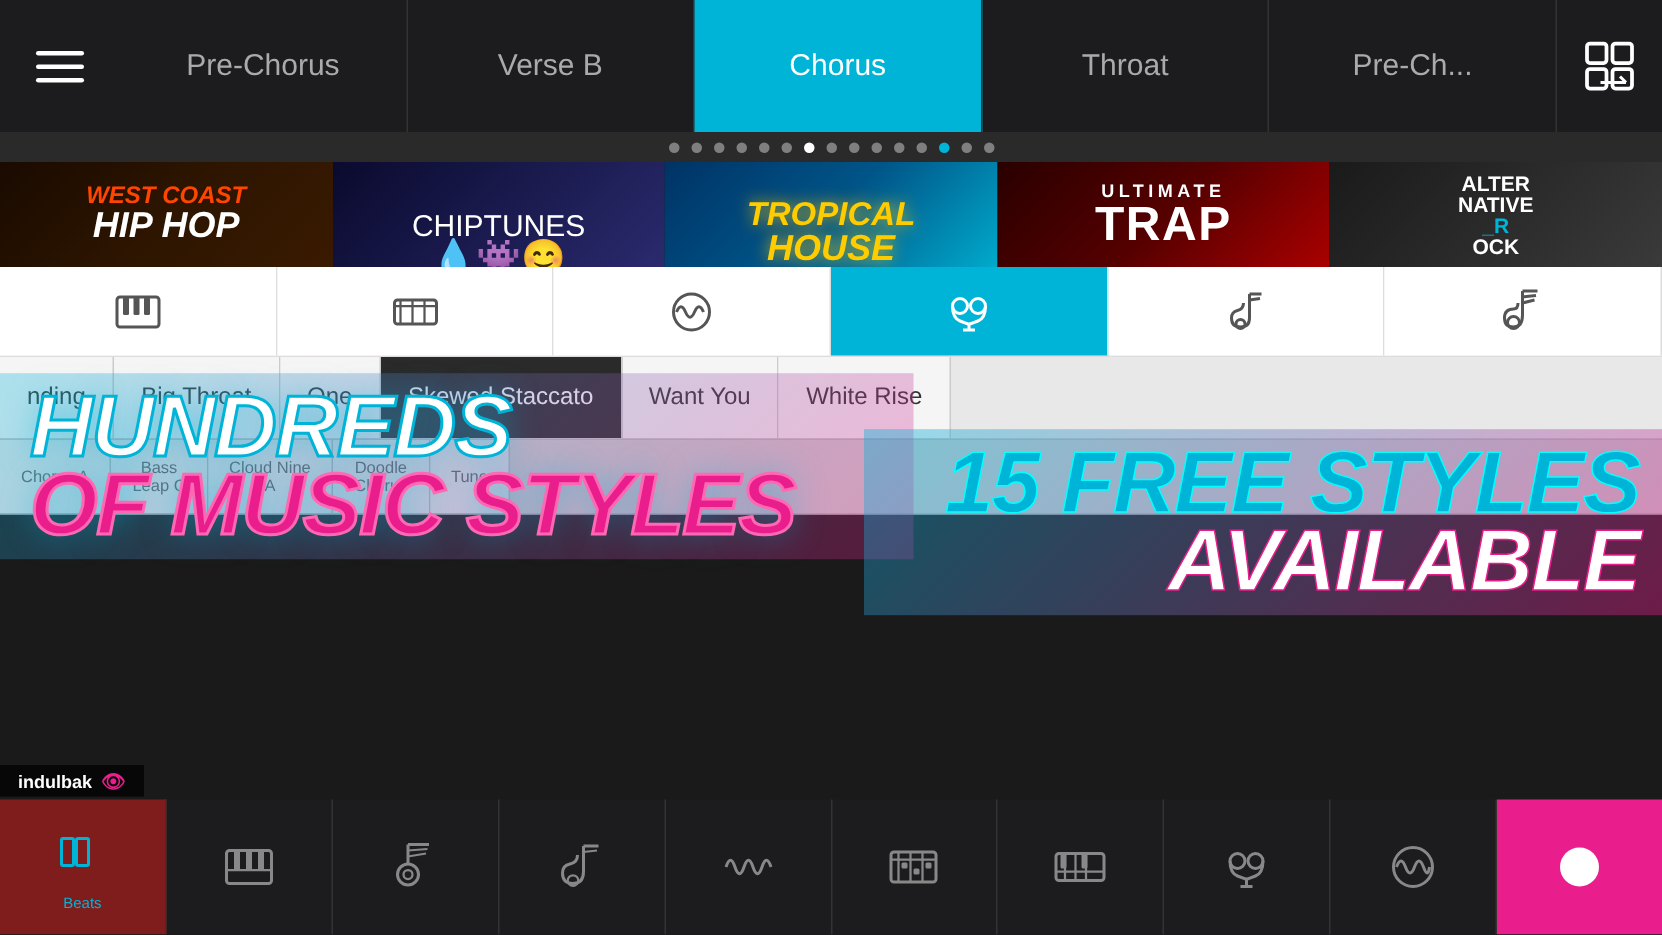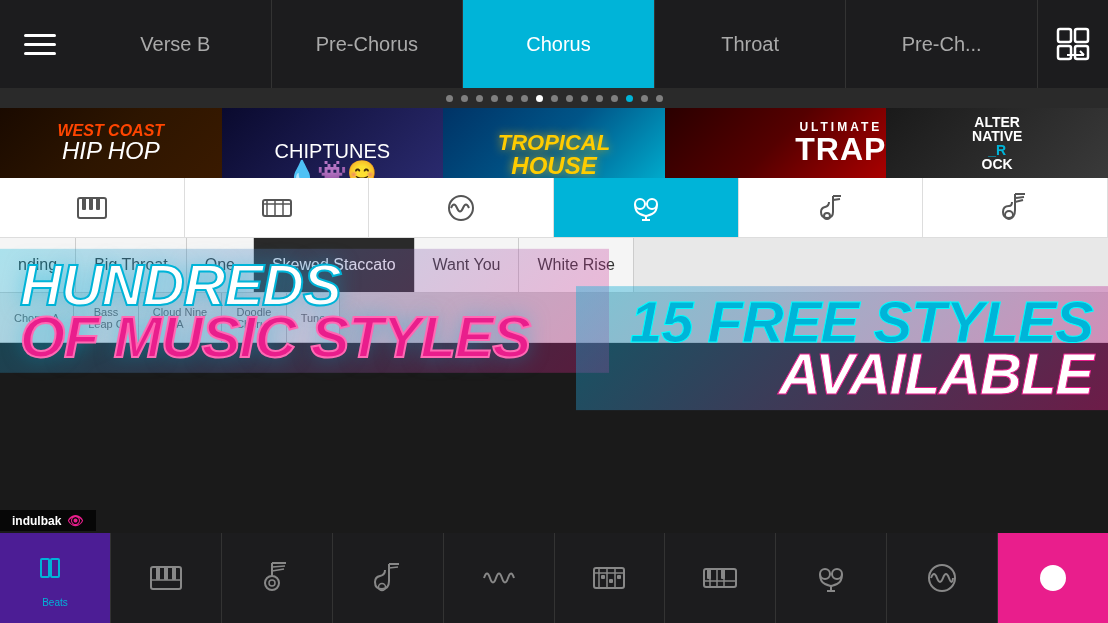--- a/index.html
+++ b/index.html
@@ -121,21 +121,21 @@
       text-transform: uppercase;
       line-height: 1;
       text-align: center;
     }
     .genre-west-coast { background: linear-gradient(135deg, #1a0a00 0%, #2d1500 50%, #3a1a00 100%); }
     .genre-west-coast .genre-text { font-size: 18px; color: #ff4500; font-style: italic; }
     .genre-chiptunes { background: linear-gradient(135deg, #0a0a2e 0%, #1a1a4e 50%, #2a2a6e 100%); }
     .genre-chiptunes .genre-text { font-size: 20px; color: white; }
     .genre-tropical { background: linear-gradient(135deg, #003366 0%, #005588 50%, #00aacc 100%); }
     .genre-tropical .genre-text { font-size: 14px; color: #ffcc00; font-style: italic; }
-    .genre-trap { background: linear-gradient(135deg, #2a0000 0%, #550000 50%, #aa0000 100%); justify-content: flex-end; }
+    .genre-trap { background: linear-gradient(135deg, #2a0000 0%, #550000 50%, #aa0000 100%); }
     .genre-trap .genre-text { font-size: 14px; color: white; letter-spacing: 2px; }
     .genre-alt { background: linear-gradient(135deg, #1a1a1a 0%, #2a2a2a 50%, #3a3a3a 100%); }
     .genre-alt .genre-text { font-size: 14px; color: white; }
 
     
     .instrument-row {
       display: flex;
       height: 60px;
       background: #f0f0f0;
       border-bottom: 1px solid #ddd;
@@ -236,21 +236,21 @@
       flex-direction: column;
       align-items: center;
       justify-content: center;
       cursor: pointer;
       height: 100%;
       border-right: 1px solid #333;
       gap: 4px;
       position: relative;
     }
     .bottom-nav-item.active {
-      background: #4c1d95;
+      background: #7f1d1d;
       gap: 10px;
     }
     .bottom-nav-item svg {
       width: 38px;
       height: 38px;
     }
     .bottom-nav-label {
       font-size: 10px;
       color: #888;
       text-align: center;
@@ -350,24 +350,24 @@
 <div class="top-nav">
   <div class="menu-btn">
     <div class="hamburger-icon">
       <span></span>
         <span></span>
         <span></span>
     </div>
   </div>
   <div class="nav-tabs">
     <div class="nav-tab">
+      <span>Pre-Chorus</span>
+    </div>
+    <div class="nav-tab">
       <span>Verse B</span>
-    </div>
-    <div class="nav-tab">
-      <span>Pre-Chorus</span>
     </div>
     <div class="nav-tab active">
       <span>Chorus</span>
     </div>
     <div class="nav-tab">
       <span>Throat</span>
     </div>
     <div class="nav-tab">
       <span>Pre-Ch...</span>
     </div>
@@ -399,21 +399,21 @@
   <div class="dot"></div>
   <div class="dot bright"></div>
   <div class="dot"></div>
   <div class="dot"></div>
 </div>
 
 <div class="genre-row">
   <div class="genre-item genre-west-coast">
     <div class="genre-text">
       <div style="color:#ff4500; font-style:italic; font-size:16px; font-weight:900;">WEST COAST</div>
-      <div style="color:white; font-size:24px; font-weight:400;">HIP HOP</div>
+      <div style="color:white; font-size:24px; font-weight:700;">HIP HOP</div>
     </div>
   </div>
   <div class="genre-item genre-chiptunes">
     <div class="genre-text">
       <div style="color:white; font-size:20px; font-weight:400;margin-top:40px;">CHIPTUNES</div>
       <div style="font-size:24px;">💧👾😊</div>
     </div>
   </div>
   <div class="genre-item genre-tropical">
     <div class="genre-text">

